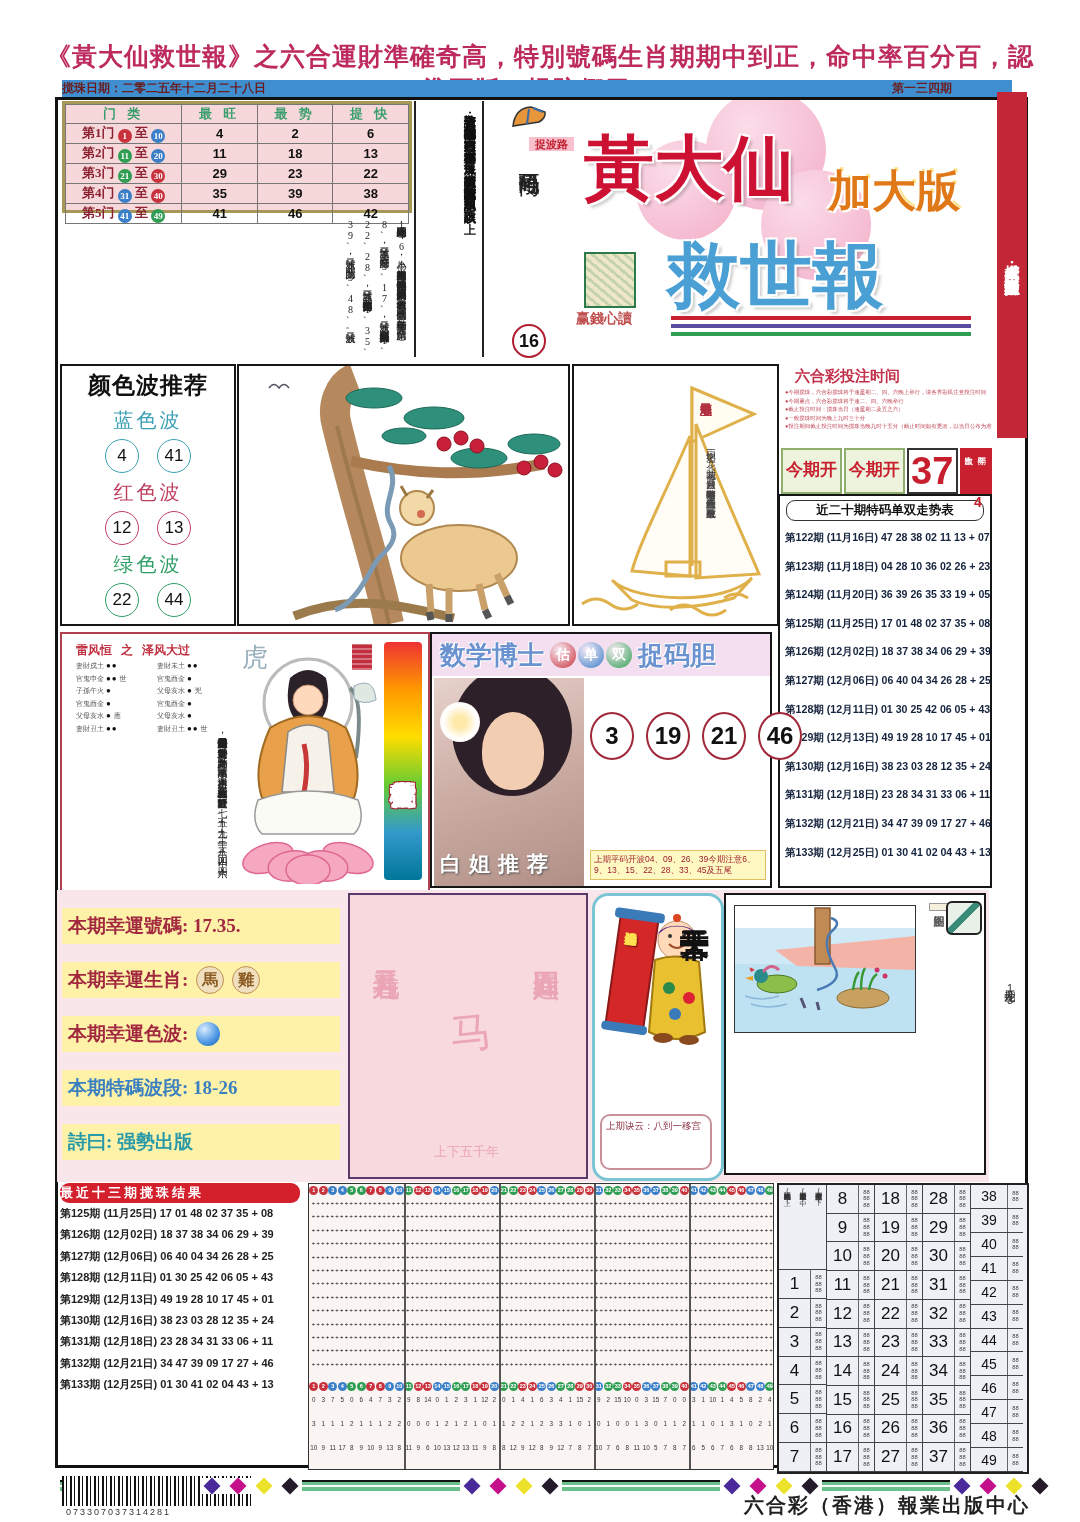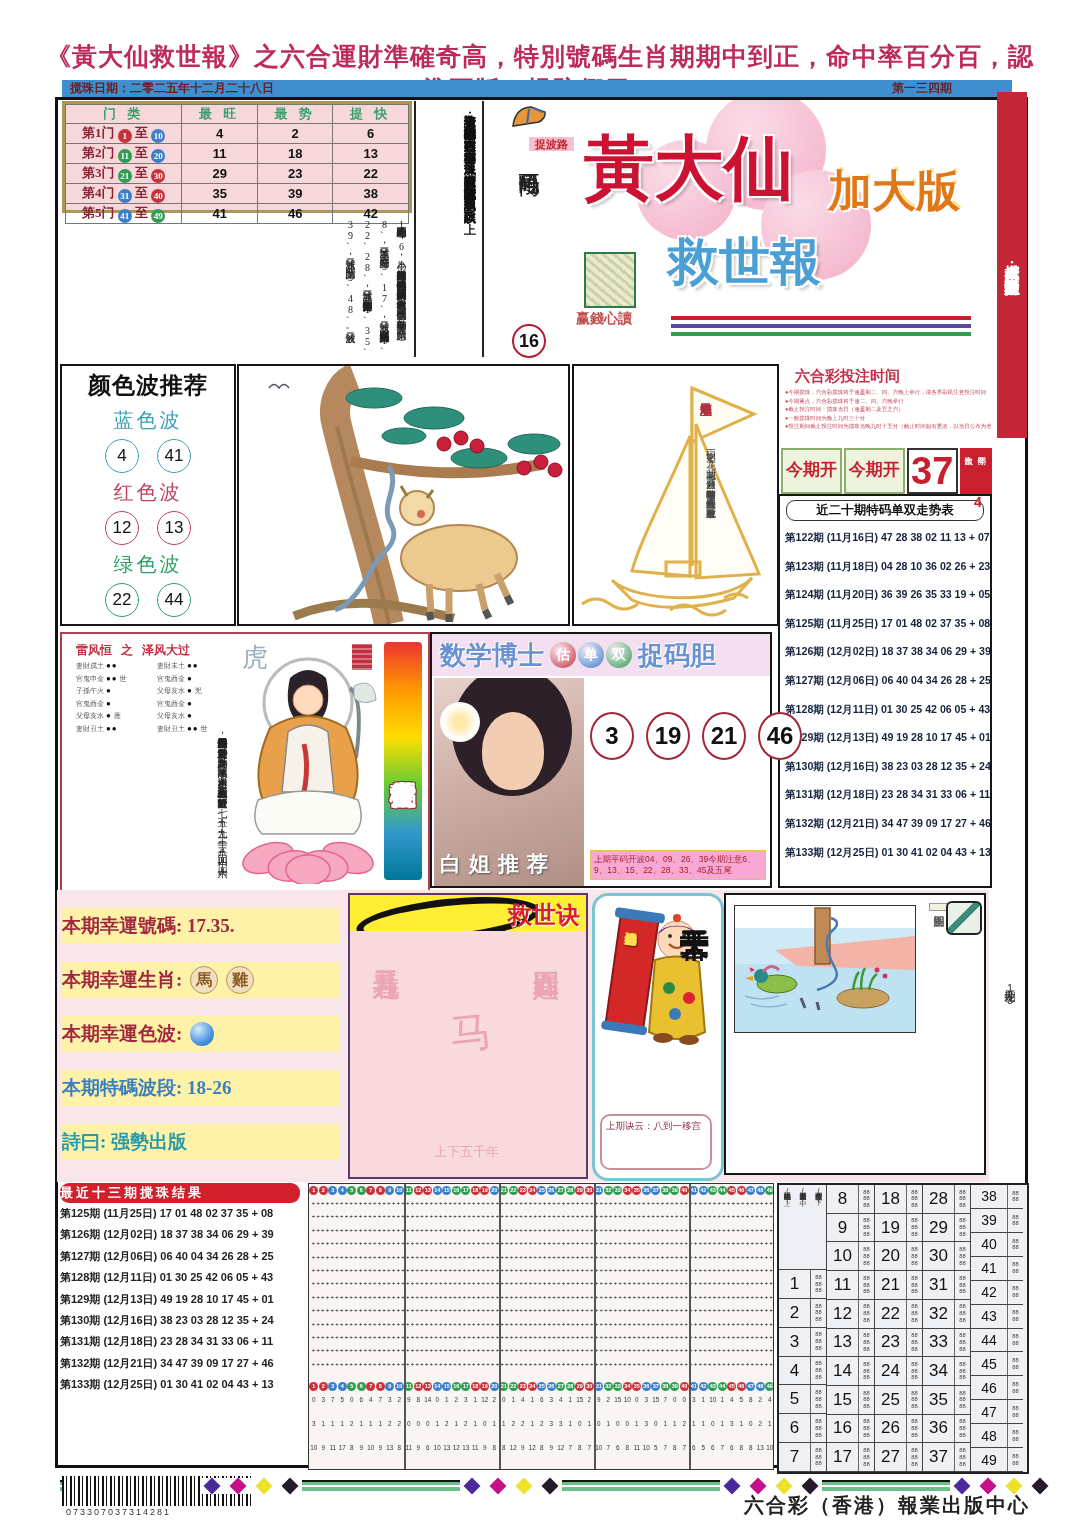--- a/index.html
+++ b/index.html
@@ -37,21 +37,21 @@
   .coldtitle{font-size:21px;line-height:26px;font-family:"Liberation Serif",serif;color:#222;}
   .circ{display:flex;align-items:center;justify-content:center;border-radius:50%;border:2.5px solid #b02030;
         width:30px;height:30px;font-size:18px;font-weight:bold;color:#111;background:#fff;}
   
   .titlebox{left:576px;top:100px;width:418px;height:258px;overflow:hidden;}
   .petal{position:absolute;border-radius:50%;background:radial-gradient(circle at 35% 30%,#fbdce8,#f3afc8);}
   .t1{position:absolute;left:8px;top:22px;font-size:70px;font-weight:900;color:#cc1133;
       font-family:"Liberation Serif",serif;text-shadow:2px 2px 0 #fff,-2px -2px 0 #fff,2px -2px 0 #fff,-2px 2px 0 #fff,4px 4px 3px #00000033;}
   .t2{position:absolute;left:252px;top:62px;font-size:44px;font-weight:900;color:#e07818;
       text-shadow:2px 2px 0 #fff,-2px -2px 0 #fff,2px -2px 0 #ffe28a,-1px 1px 0 #fff;}
-  .t3{position:absolute;left:92px;top:128px;font-size:51px;font-weight:900;color:#4a9fd4;
+  .t3{position:absolute;left:92px;top:128px;font-size:72px;font-weight:900;color:#4a9fd4;
       font-family:"Liberation Serif",serif;text-shadow:2px 2px 0 #fff,-2px -2px 0 #fff,2px -2px 0 #fff,-2px 2px 0 #fff,4px 4px 3px #00000033;}
   .stripe{position:absolute;left:95px;height:4px;width:300px;}
   .sealbox{position:absolute;left:8px;top:152px;width:48px;height:52px;border:2px solid #2a7a4a;background:#eee8c8;
            background-image:repeating-linear-gradient(40deg,#2a7a4a33 0 3px,transparent 3px 7px);}
   .sealcap{position:absolute;left:0px;top:210px;width:66px;font-size:14px;color:#c05050;font-weight:bold;}
   
   .cwbox{left:60px;top:364px;width:176px;height:262px;}
   .cwtitle{font-size:23px;font-weight:900;color:#111;text-align:center;margin-top:4px;letter-spacing:1px;
            text-shadow:1px 1px 0 #fff;}
   .cwlabel{font-size:20px;text-align:center;font-family:"Liberation Serif",serif;margin-top:6px;letter-spacing:3px;}
@@ -100,26 +100,26 @@
          background:linear-gradient(160deg,#e6d2cc 0%,#cdafa6 45%,#b08f86 100%);}
   .hair{position:absolute;left:18px;top:-12px;width:120px;height:130px;border-radius:50%;background:#2d2028;}
   .face{position:absolute;left:48px;top:34px;width:62px;height:78px;border-radius:50% 50% 46% 46%;background:#f3cdb2;}
   .flower{position:absolute;left:6px;top:24px;width:40px;height:40px;border-radius:50%;
           background:radial-gradient(circle at 50% 50%,#ffe9a8 20%,#fff 60%,#f8f0e0);}
   .baijie{position:absolute;left:8px;bottom:8px;font-size:21px;font-weight:900;color:#fff;letter-spacing:8px;
           text-shadow:1px 1px 2px #555;font-family:"Liberation Serif",serif;white-space:nowrap;}
   .docnums{position:absolute;left:158px;top:78px;display:flex;gap:12px;}
   .docc{width:40px;height:44px;border-radius:50%;border:2.5px solid #a02838;display:flex;align-items:center;
         justify-content:center;font-size:24px;font-weight:bold;color:#111;background:#fff;}
-  .docnote{position:absolute;left:158px;bottom:6px;width:176px;background:#f9a8d4;border:1.5px solid #e0c060;
+  .docnote{position:absolute;left:158px;bottom:6px;width:176px;background:#fef9c3;border:1.5px solid #e0c060;
            font-size:8.5px;color:#a02030;padding:3px;line-height:11px;box-sizing:border-box;}
   
   .backdrop{left:57px;top:890px;width:932px;height:292px;background:#f9e6ea;}
   .luckyrow{position:absolute;left:62px;width:278px;height:36px;background:#fdf2a8;display:flex;align-items:center;
-            font-family:"Liberation Serif",serif;font-weight:bold;font-size:19px;box-sizing:border-box;}
+            font-family:"Liberation Serif",serif;font-weight:bold;font-size:19px;padding-left:6px;box-sizing:border-box;}
   .zbadge{display:inline-flex;width:26px;height:26px;border-radius:50%;background:#f0e0c0;border:1px solid #c09050;
           color:#8a5a20;font-size:16px;align-items:center;justify-content:center;margin-left:8px;}
   .bball{display:inline-block;width:24px;height:24px;border-radius:50%;margin-left:8px;vertical-align:-6px;
          background:radial-gradient(circle at 35% 30%,#d8ecff,#4a95e2 60%,#1f5fb0);}
   
   .jsjbox{left:348px;top:893px;width:236px;height:282px;border:2px solid #5a3a6a;background:#f7d9de;}
   .jsjtop{height:36px;background:#ffee33;position:relative;overflow:hidden;}
   .swirl{position:absolute;left:6px;top:4px;width:170px;height:28px;border:7px solid #111;border-radius:50%;
          transform:rotate(-6deg);}
   .jsjtitle{position:absolute;right:6px;top:4px;font-size:24px;font-weight:900;color:#d42030;
@@ -176,21 +176,21 @@
   .bcd{position:absolute;left:66px;top:1507px;font-size:9px;color:#333;letter-spacing:2px;}
 </style>
 </head>
 <body>
 
 <div class="page">
 
   <div class="abs slogan serif">《黃大仙救世報》之六合運財準確奇高，特別號碼生肖期期中到正，命中率百分百，認準正版，提防假冒。</div>
 
   <div class="abs datebar">
-    <span style="padding-left:8px">搅珠日期：二零二五年十二月二十八日</span>
+    <span style="">搅珠日期：二零二五年十二月二十八日</span>
     <span style="padding-right:60px">第一三四期</span>
   </div>
 
   <div class="abs frame"></div>
   <div class="abs v banner">六合權威：《黃大仙救世報加大版》强勢出版！</div>
 
   <div class="abs gatebox">
       <table id="gate-tbl">
         <tbody>
           <tr style="height:18px">
@@ -467,24 +467,20 @@
       <span class="bball"></span>
   </div>
   <div class="luckyrow" style="top:1070px;color:#3a7fc0">
     <span>本期特碼波段:</span>&nbsp;<span>18-26</span>
   </div>
   <div class="luckyrow" style="top:1124px;color:#2a9aa8">
     <span>詩曰:</span>&nbsp;<span>强勢出版</span>
   </div>
 
   <div class="abs jsjbox">
-    <div class="jsjtop">
-      <div class="swirl"></div>
-      <div class="jsjtitle">救世诀</div>
-    </div>
     <div class="jsjfaint v" style="right:22px;top:56px;font-size:27px;height:210px">四六迎春三五回</div>
     <div class="jsjfaint serif" style="left:100px;top:110px;font-size:42px;transform:rotate(-6deg)">马</div>
     <div class="jsjfaint v" style="left:18px;top:56px;font-size:27px;height:210px">二八看马二九过</div>
     <div class="jsjfaint" style="left:84px;top:248px;font-size:13px">上下五千年</div>
   </div>
 
   <div class="abs csbox">
     <svg width="120" height="160" viewBox="0 0 120 160" style="position:absolute;left:0;top:6px">
       <g transform="rotate(8 38 70)">
         <rect x="18" y="14" width="38" height="110" fill="#d42828" stroke="#8a1818" stroke-width="2"></rect>

